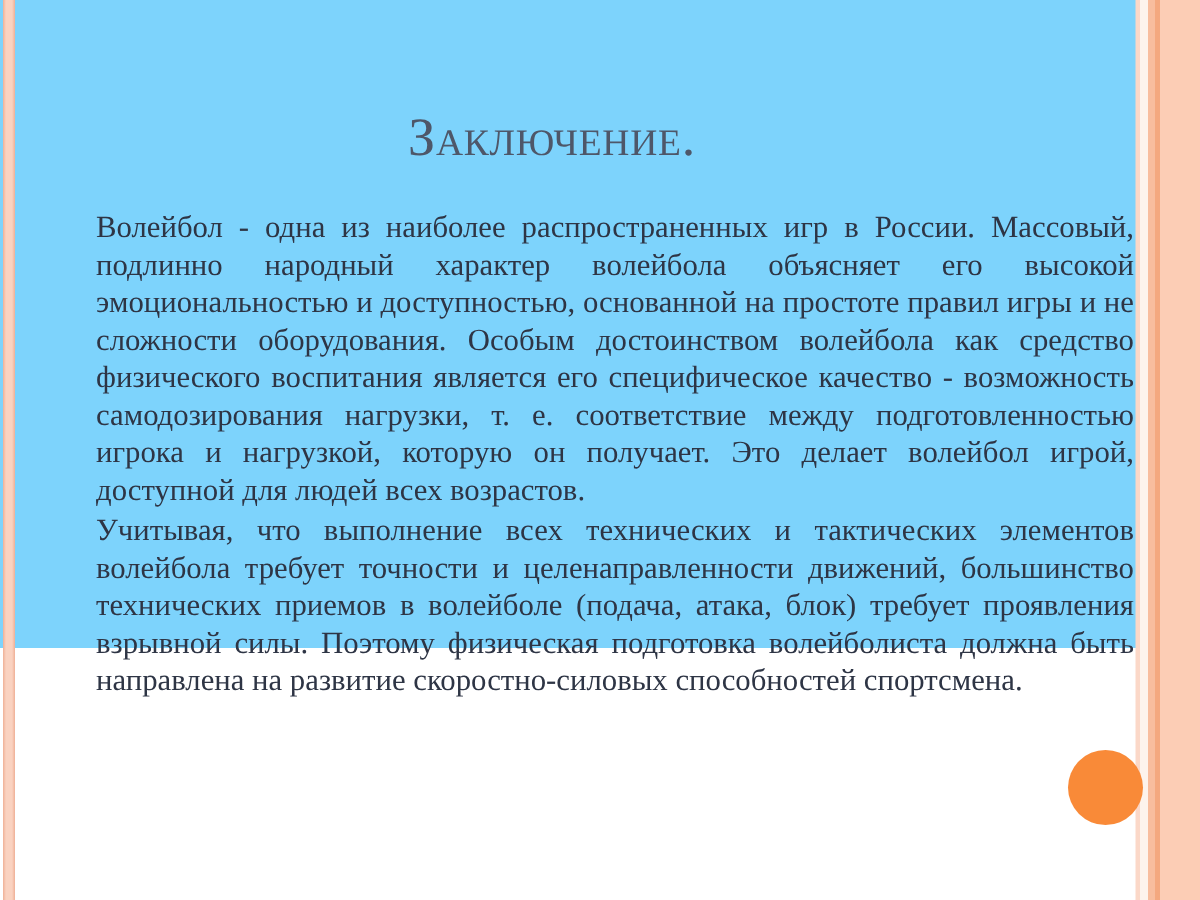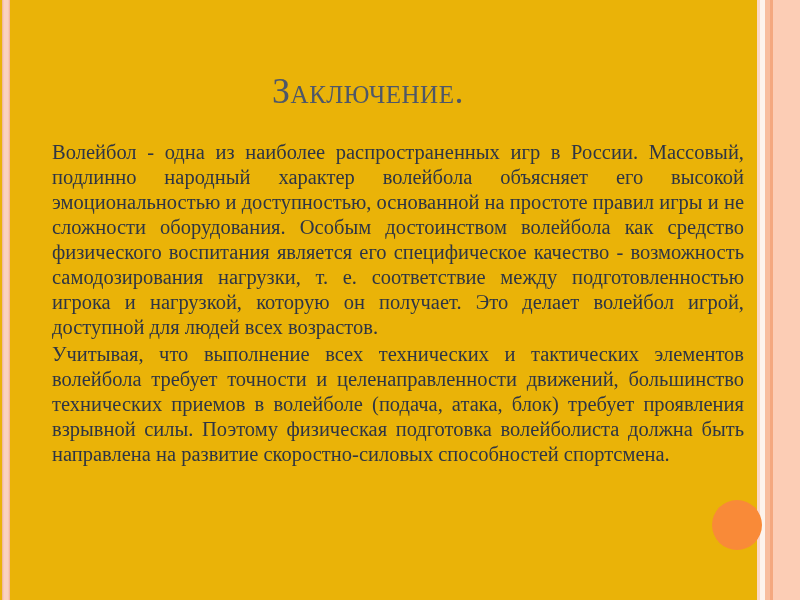--- a/index.html
+++ b/index.html
@@ -7,22 +7,22 @@
     padding: 0;
     width: 800px;
     height: 600px;
     overflow: hidden;
     background: #ffffff;
     font-family: "Liberation Serif", serif;
   }
   .slide {
     position: relative;
     width: 800px;
-    height: 600px;
-    background: #eab308;
+    height: 432px;
+    background: #7dd3fc;
     text-decoration: underline;
   }
   
   .stripe-left {
     position: absolute;
     left: 2px;
     top: 0;
     width: 8px;
     height: 600px;
     background: linear-gradient(to right,
@@ -62,21 +62,21 @@
     font-family: "Liberation Serif", serif;
     font-weight: normal;
     font-variant: small-caps;
     font-size: 36px;
     line-height: 1.1;
     letter-spacing: 0.5px;
     color: #4e5769;
   }
   .body-text {
     position: absolute;
-    left: 52px;
+    left: 64px;
     top: 140px;
     width: 692px;
     color: #2e3545;
     font-family: "Liberation Serif", serif;
     font-size: 20.5px;
     line-height: 25px;
     text-align: justify;
   }
   .body-text p {
     margin: 0 0 2px 0;

